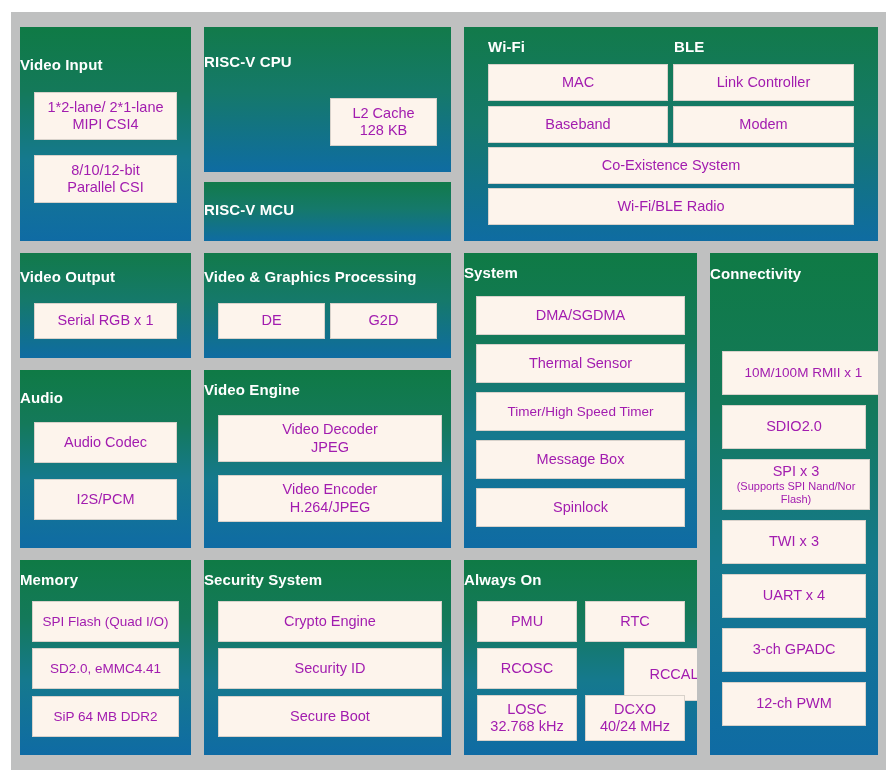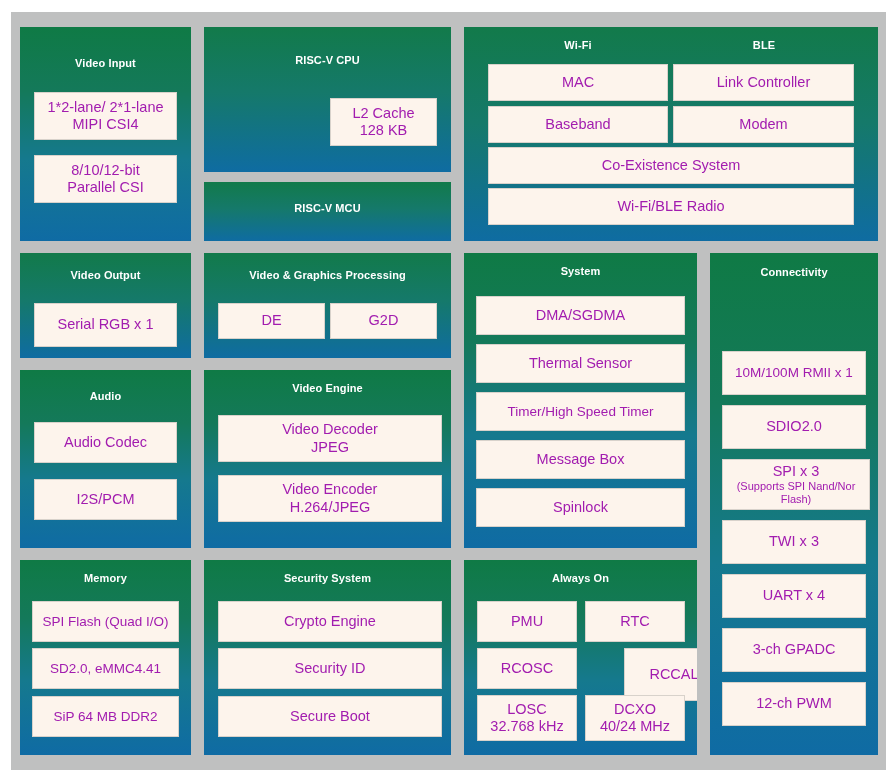--- a/index.html
+++ b/index.html
@@ -43,22 +43,21 @@
   .block.short {
     background: linear-gradient(180deg, #127a4a 0%, #15796a 45%, #0f6ca2 100%);
   }
   .block.tall {
     background: linear-gradient(180deg, #0f7a45 0%, #14795a 30%, #15798e 62%, #0f6ba4 100%);
   }
 
   .block-title {
     color: #ffffff;
     font-weight: bold;
-    font-size: 11px;
-    text-align: center;
+    font-size: 15px;
     letter-spacing: 0.1px;
     line-height: 1.1;
     white-space: nowrap;
   }
 
   
   .cell {
     position: absolute;
     background: #fdf4ec;
     border: 1px solid #d8d2cb;
@@ -135,21 +134,21 @@
     <div class="cell" style="left:24px; top:120px; width:366px; height:37px;">
       <span class="line">Co-Existence System</span>
     </div>
     <div class="cell" style="left:24px; top:161px; width:366px; height:37px;">
       <span class="line">Wi-Fi/BLE Radio</span>
     </div>
   </div>
 
   <div class="block short" style="left:20px; top:253px; width:171px; height:105px;">
     <div class="block-title title-abs" style="left:0; top:16px; width:171px;">Video Output</div>
-    <div class="cell" style="left:14px; top:50px; width:143px; height:44px;">
+    <div class="cell" style="left:14px; top:50px; width:143px; height:36px;">
       <span class="line">Serial RGB x 1</span>
     </div>
   </div>
 
   <div class="block short" style="left:204px; top:253px; width:247px; height:105px;">
     <div class="block-title title-abs" style="left:0; top:16px; width:247px;">Video &amp; Graphics Processing</div>
     <div class="cell" style="left:14px; top:50px; width:107px; height:36px;">
       <span class="line">DE</span>
     </div>
     <div class="cell" style="left:126px; top:50px; width:107px; height:36px;">
@@ -193,21 +192,21 @@
     <div class="cell" style="left:12px; top:187px; width:209px; height:39px;">
       <span class="line">Message Box</span>
     </div>
     <div class="cell" style="left:12px; top:235px; width:209px; height:39px;">
       <span class="line">Spinlock</span>
     </div>
   </div>
 
   <div class="block tall" style="left:710px; top:253px; width:168px; height:502px;">
     <div class="block-title title-abs" style="left:0; top:13px; width:168px;">Connectivity</div>
-    <div class="cell sm" style="left:12px; top:98px; width:144px; height:44px;">
+    <div class="cell sm" style="left:12px; top:98px; width:163px; height:44px;">
       <span class="line">10M/100M RMII x 1</span>
     </div>
     <div class="cell" style="left:12px; top:152px; width:144px; height:44px;">
       <span class="line">SDIO2.0</span>
     </div>
     <div class="cell" style="left:12px; top:206px; width:148px; height:51px;">
       <span class="line">SPI x 3</span>
       <span class="sub">(Supports SPI Nand/Nor Flash)</span>
     </div>
     <div class="cell" style="left:12px; top:267px; width:144px; height:44px;">

